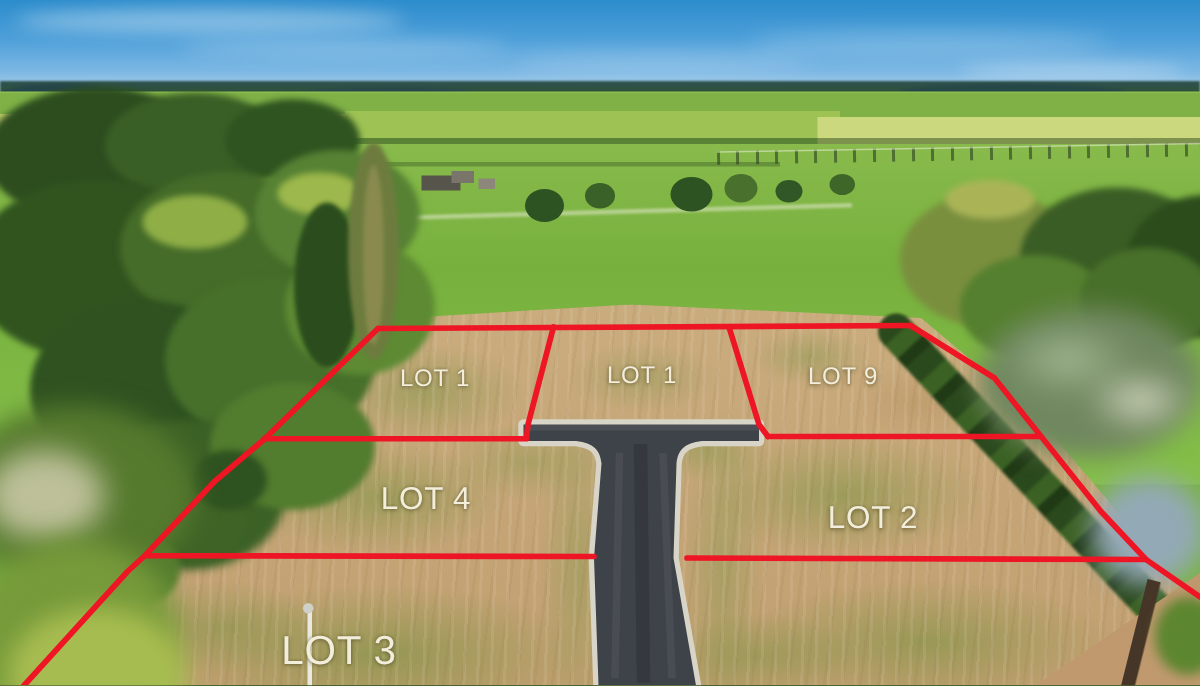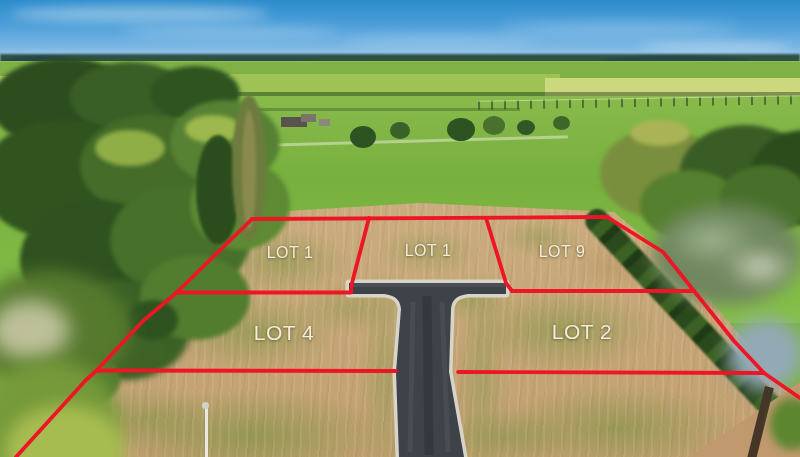--- a/index.html
+++ b/index.html
@@ -165,15 +165,16 @@
     </g>
   </svg>
 
   <div class="abs pole z6"></div>
   <div class="b z6" style="left:202px;top:402px;width:7px;height:7px;background:#cfd0c8"></div>
 
   <div class="lot-label sm z8" style="left:290px;top:253px">LOT 1</div>
   <div class="lot-label sm z8" style="left:428px;top:251px">LOT 1</div>
   <div class="lot-label sm z8" style="left:562px;top:252px">LOT 9</div>
   <div class="lot-label md z8" style="left:284px;top:333px">LOT 4</div>
-  <div class="lot-label md z8" style="left:582px;top:332px">LOT 2</div>
+  <div class="lot-label md z8" style="left:582px;top:346px">LOT 2</div>
+  <div class="lot-label lg z8" style="left:226px;top:434px">LOT 3</div>
 
 </div>
 
 </body></html>

